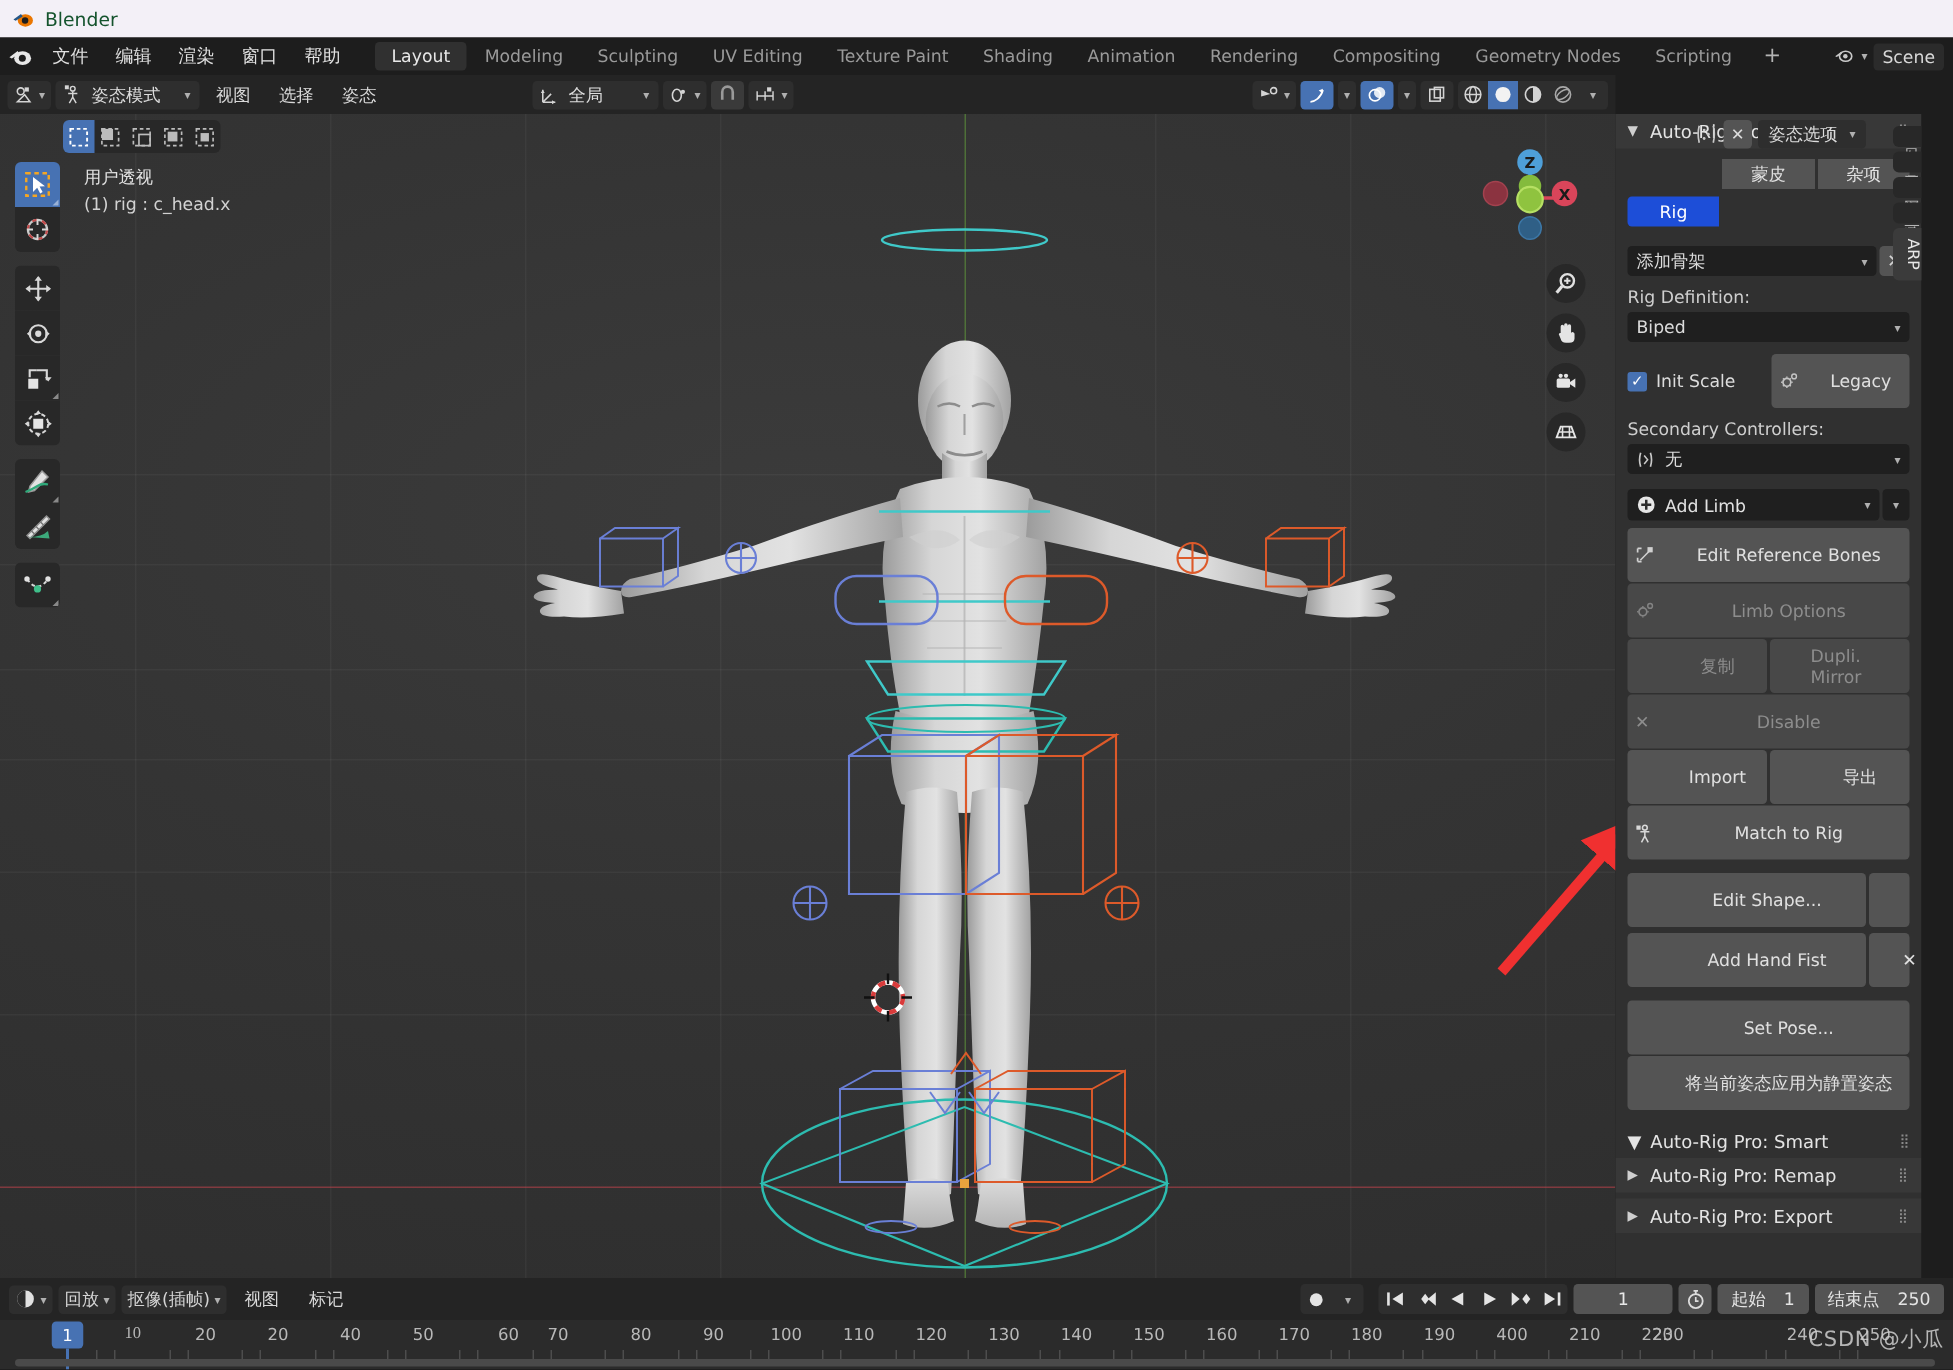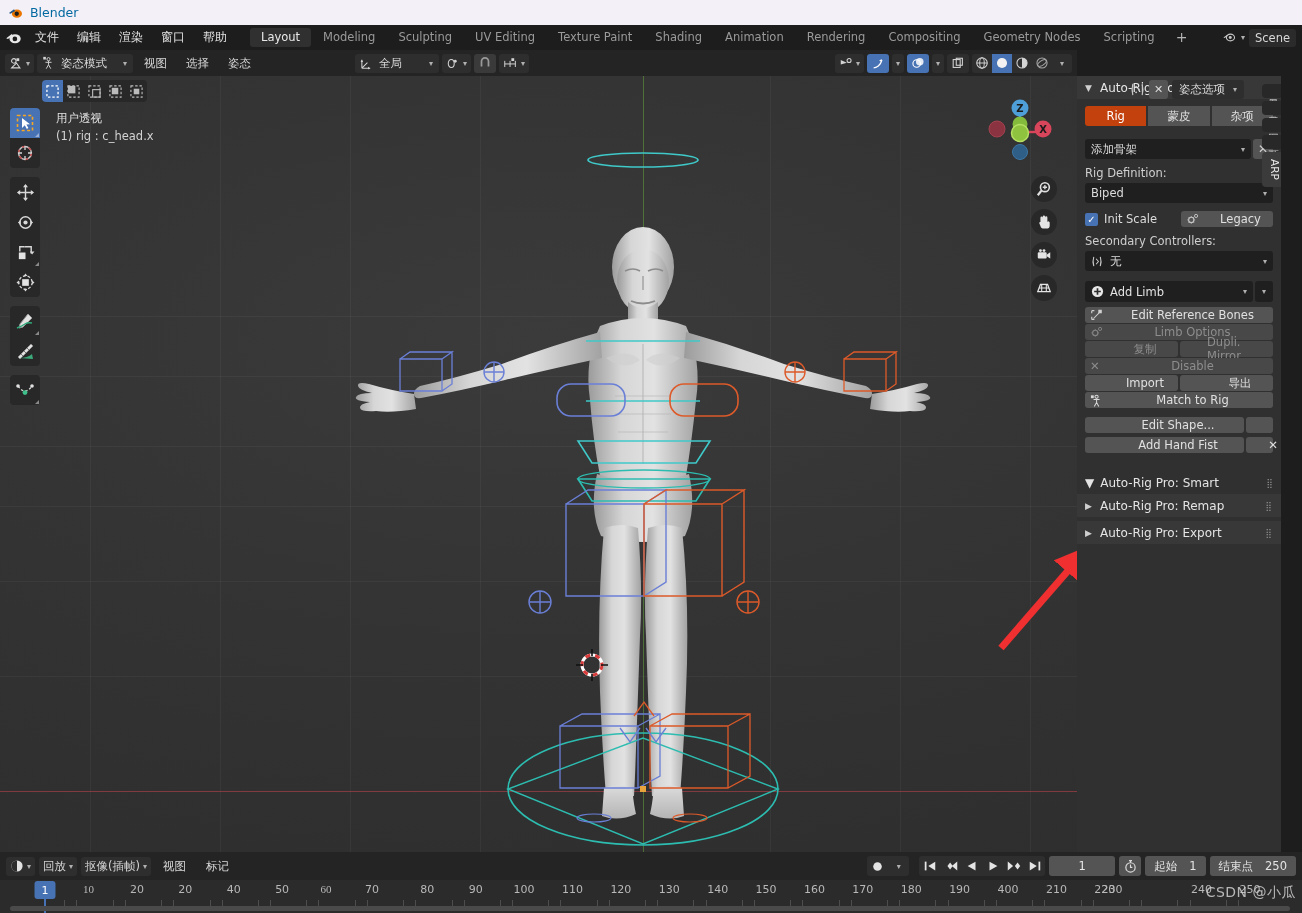--- a/index.html
+++ b/index.html
@@ -10,21 +10,21 @@
     background:#1d1d1d;
     -webkit-font-smoothing:antialiased;
   }
   .app { position:relative; width:1302px; height:913px; }
 
   
   .titlebar {
     position:absolute; left:0; top:0; width:1302px; height:25px;
     background:#f3f0f7; display:flex; align-items:center; gap:7px; padding-left:8px;
   }
-  .titlebar .tb-label { color:#0369a1; font-size:12.5px;text-align:right; }
+  .titlebar .tb-label { color:#14532d; font-size:12.5px;text-align:right; }
   .blender-logo-sm { width:15px; height:15px; position:relative; }
 
   
   .topbar {
     position:absolute; left:0; top:25px; width:1302px; height:25px;
     background:#1d1d1d; display:flex; align-items:center;
   }
   .topbar-logo { width:26px; display:flex; justify-content:center; align-items:center; }
   .menu-item {
     padding:0 9px; height:25px; line-height:25px; font-size:12px; color:#e0e0e0; cursor:default;
@@ -145,42 +145,42 @@
   .phead .dots { margin-left:auto; color:#8a8a8a; font-size:9px; letter-spacing:1px; }
   .pbody { padding:7px 8px 9px 8px; }
 
   .seg { display:flex; gap:2px; margin-bottom:13px; }
   .seg div {
     flex:1; height:20px; display:flex; align-items:center; justify-content:center;
     background:#545454; color:#e0e0e0; font-size:11.5px; cursor:default;
   }
   .seg div:first-child { border-radius:3px 0 0 3px; }
   .seg div:last-child { border-radius:0 3px 3px 0; }
-  .seg div.on { background:#c2410c; color:#fff; }
+  .seg div.on { background:#1d4ed8; color:#fff;margin-top:25px; }
 
   .row { display:flex; gap:2px; margin-bottom:4px; }
   .fld {
     flex:1; height:20px; background:#1f1f1f; border-radius:3px;
     display:flex; align-items:center; padding:0 6px; font-size:11.5px; color:#dcdcdc;
   }
   .fld .caret { margin-left:auto; }
   .xbtn {
     width:20px; height:20px; background:#545454; border-radius:3px;
     display:flex; align-items:center; justify-content:center; font-size:12px; color:#d2d2d2;
   }
   .lbl { font-size:11.5px; color:#cfcfcf; margin:7px 0 3px; }
 
   .chkrow { display:flex; align-items:center; gap:2px; margin:8px 0 4px; }
   .chk {
     width:13px; height:13px; border-radius:2px; background:#4772b3;
     display:flex; align-items:center; justify-content:center; color:#fff; font-size:10px;
   }
   .chk-lbl { font-size:11.5px; color:#dcdcdc; margin-left:4px; flex:1; }
   .btn {
-    height:16px; background:#545454; border-radius:3px;
+    height:36px; background:#545454; border-radius:3px;
     display:flex; align-items:center; justify-content:center;
     font-size:11.5px; color:#e0e0e0; cursor:default; position:relative;padding-left:27px;
   }
   .btn.wide { width:100%; }
   .btn.disabled { color:#8d8d8d; }
   .btn .lead { position:absolute; left:5px; display:flex; align-items:center; }
   .addlimb {
     height:21px; background:#1f1f1f; border-radius:3px; display:flex; align-items:center;
     padding:0 6px; font-size:11.5px; color:#e2e2e2; gap:6px; margin:10px 0 5px;
   }
@@ -842,20 +842,24 @@
                 <circle cx="9.5" cy="8" r="1" fill="#cfcfcf"></circle>
               </svg>
           </div>
         </div>
 
         <div class="row" style="margin:0 0 9px">
           <div class="btn" style="flex:1">Add Hand Fist</div>
           <div class="btn" style="width:20px">✕</div>
         </div>
 
+        <div class="grp">
+          <div class="btn wide">Set Pose...</div>
+          <div class="btn wide">将当前姿态应用为静置姿态</div>
+        </div>
       </div>
     </div>
 
     <div class="psection">
       <div class="plainhead">
         <span class="tri">▼</span>
         <span>Auto-Rig Pro: Smart</span>
         <span class="dots" style="margin-left:auto;color:#8a8a8a;font-size:9px">⣿</span>
       </div>
     </div>
@@ -986,21 +990,21 @@
         <div class="tickmark" style="left: 112.751px;"></div>
         <div class="tick" style="left: 185.341px;">20</div>
         <div class="tickmark" style="left: 173.243px;"></div>
         <div class="tickmark" style="left: 161.145px;"></div>
         <div class="tick" style="left: 233.735px;">40</div>
         <div class="tickmark" style="left: 221.637px;"></div>
         <div class="tickmark" style="left: 209.538px;"></div>
         <div class="tick" style="left: 282.129px;">50</div>
         <div class="tickmark" style="left: 270.03px;"></div>
         <div class="tickmark" style="left: 257.932px;"></div>
-        <div class="tick" style="left: 326px; font-family: Liberation Serif, serif;">60</div>
+        <div class="tick" style="left: 339px;">60</div>
         <div class="tickmark" style="left: 318.424px;"></div>
         <div class="tickmark" style="left: 306.325px;"></div>
         <div class="tick" style="left: 372px;">70</div>
         <div class="tickmark" style="left: 366.817px;"></div>
         <div class="tickmark" style="left: 354.719px;"></div>
         <div class="tick" style="left: 427.309px;">80</div>
         <div class="tickmark" style="left: 415.211px;"></div>
         <div class="tickmark" style="left: 403.112px;"></div>
         <div class="tick" style="left: 475.703px;">90</div>
         <div class="tickmark" style="left: 463.604px;"></div>

